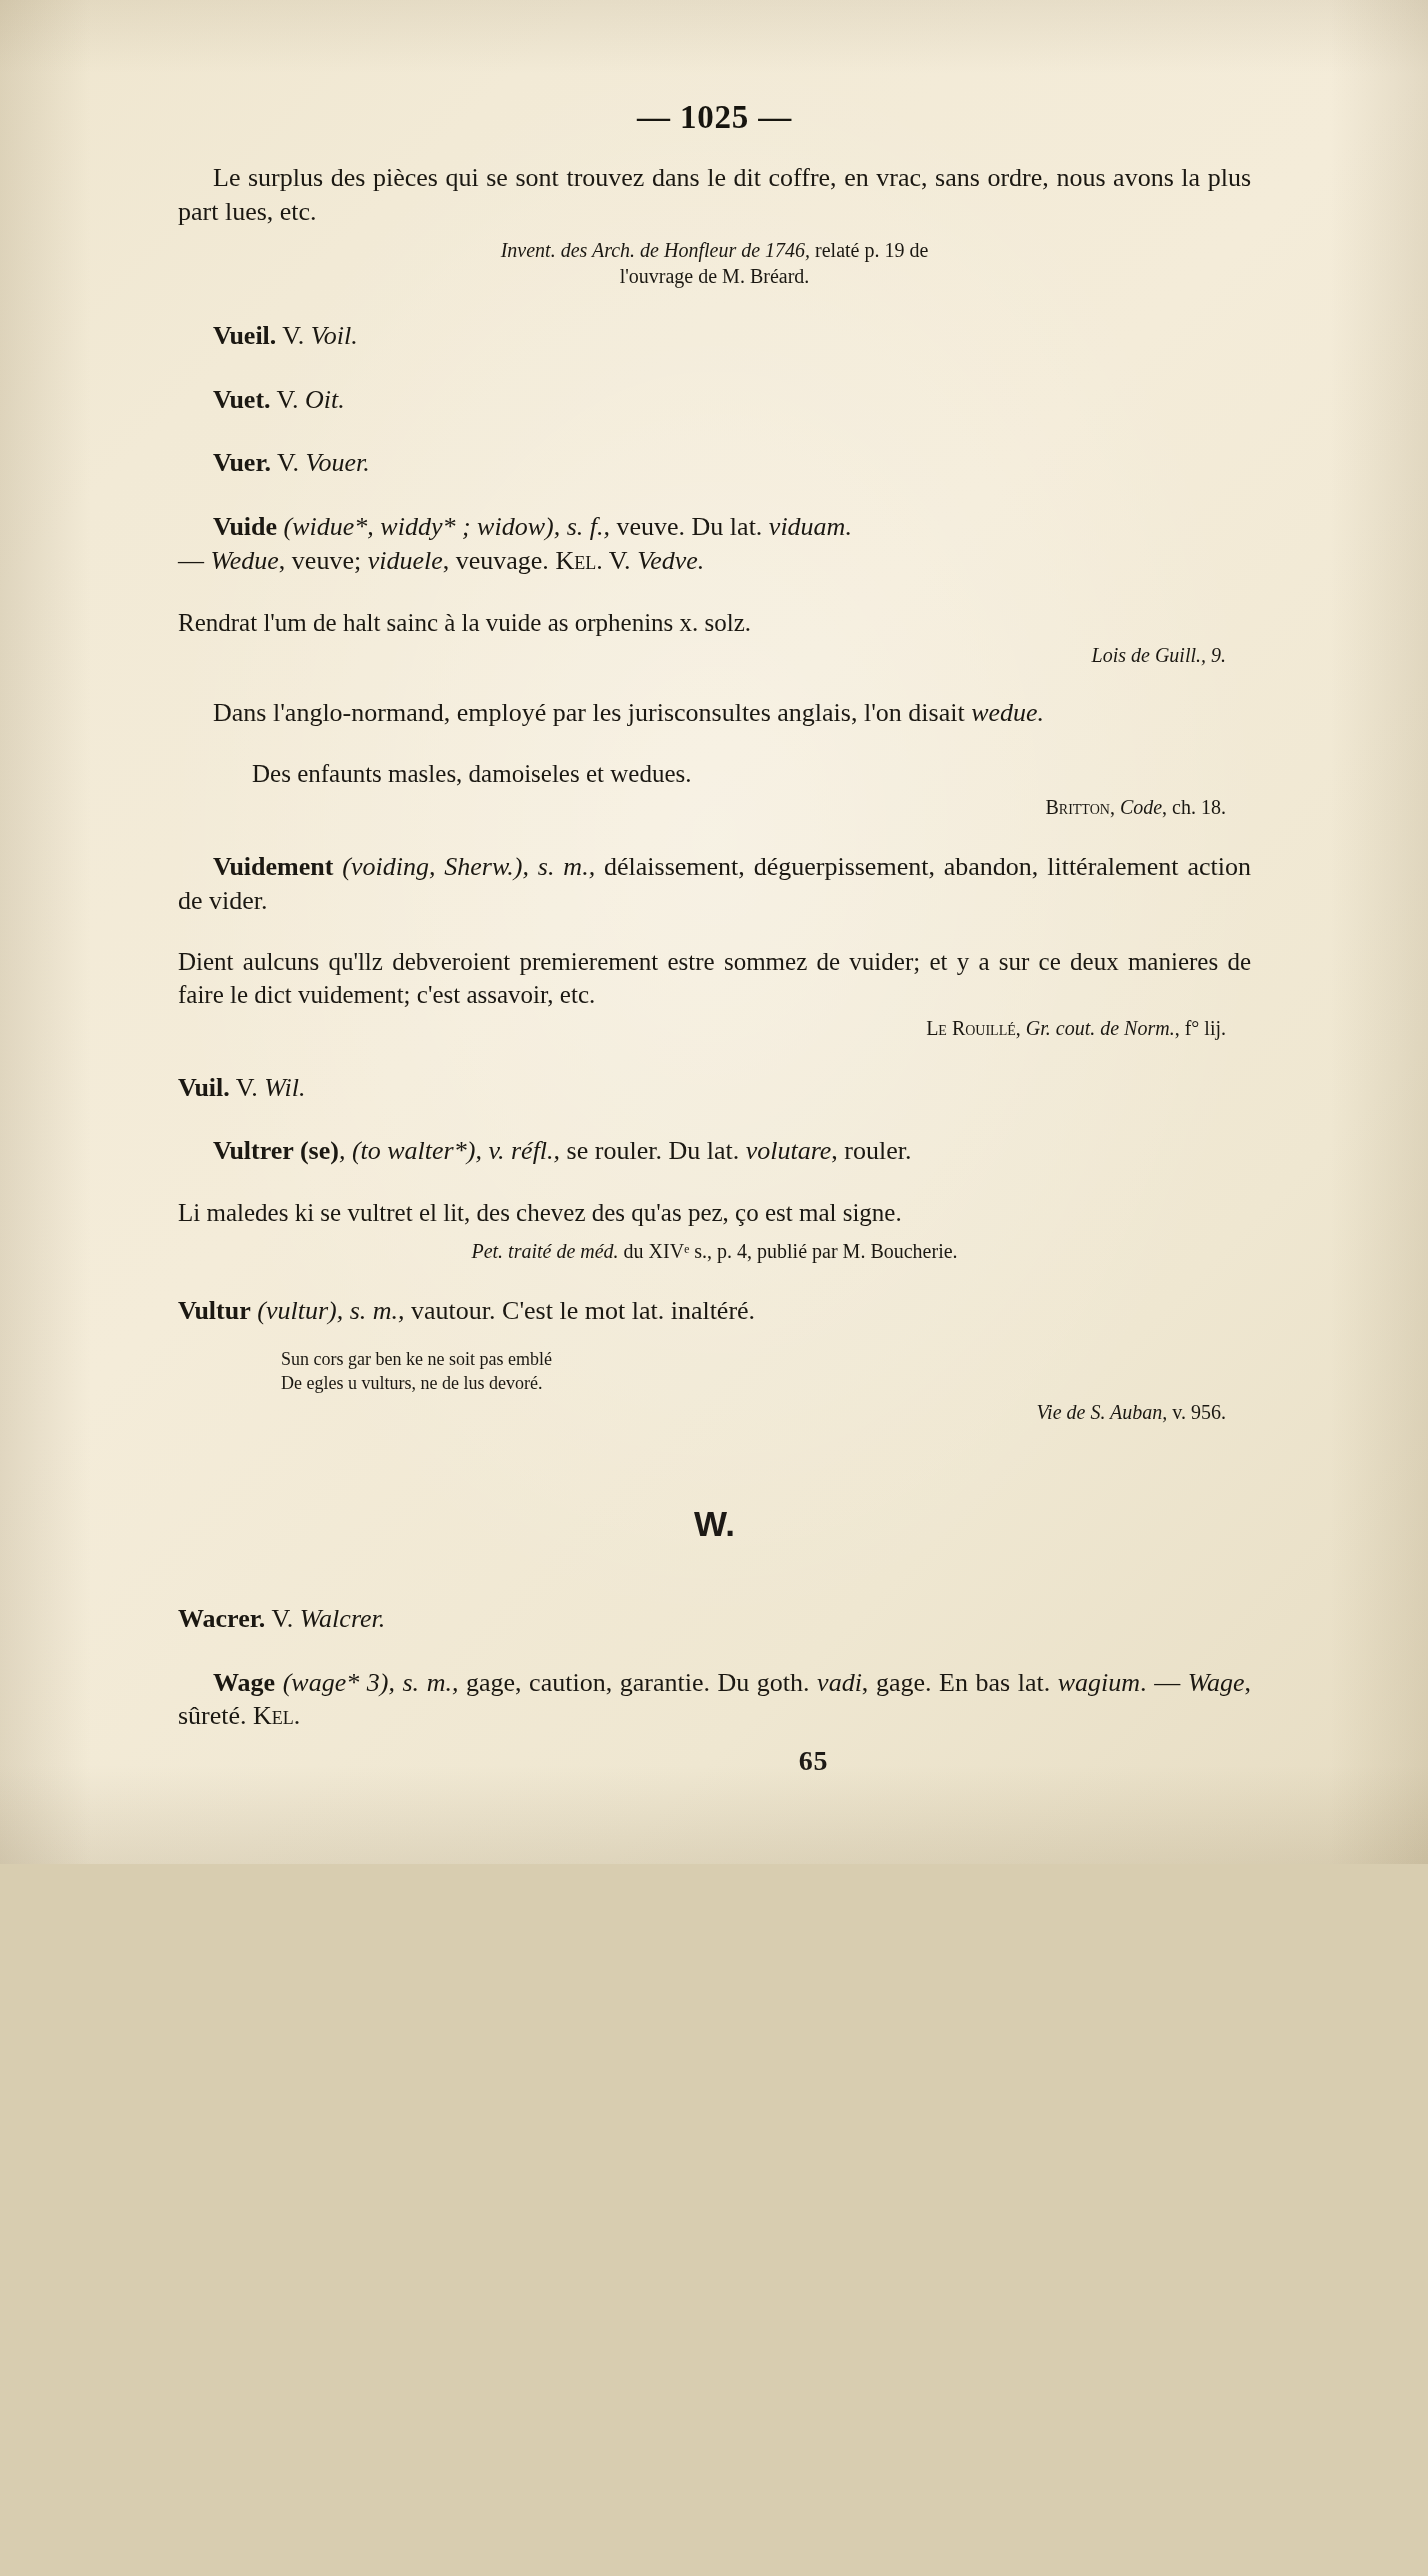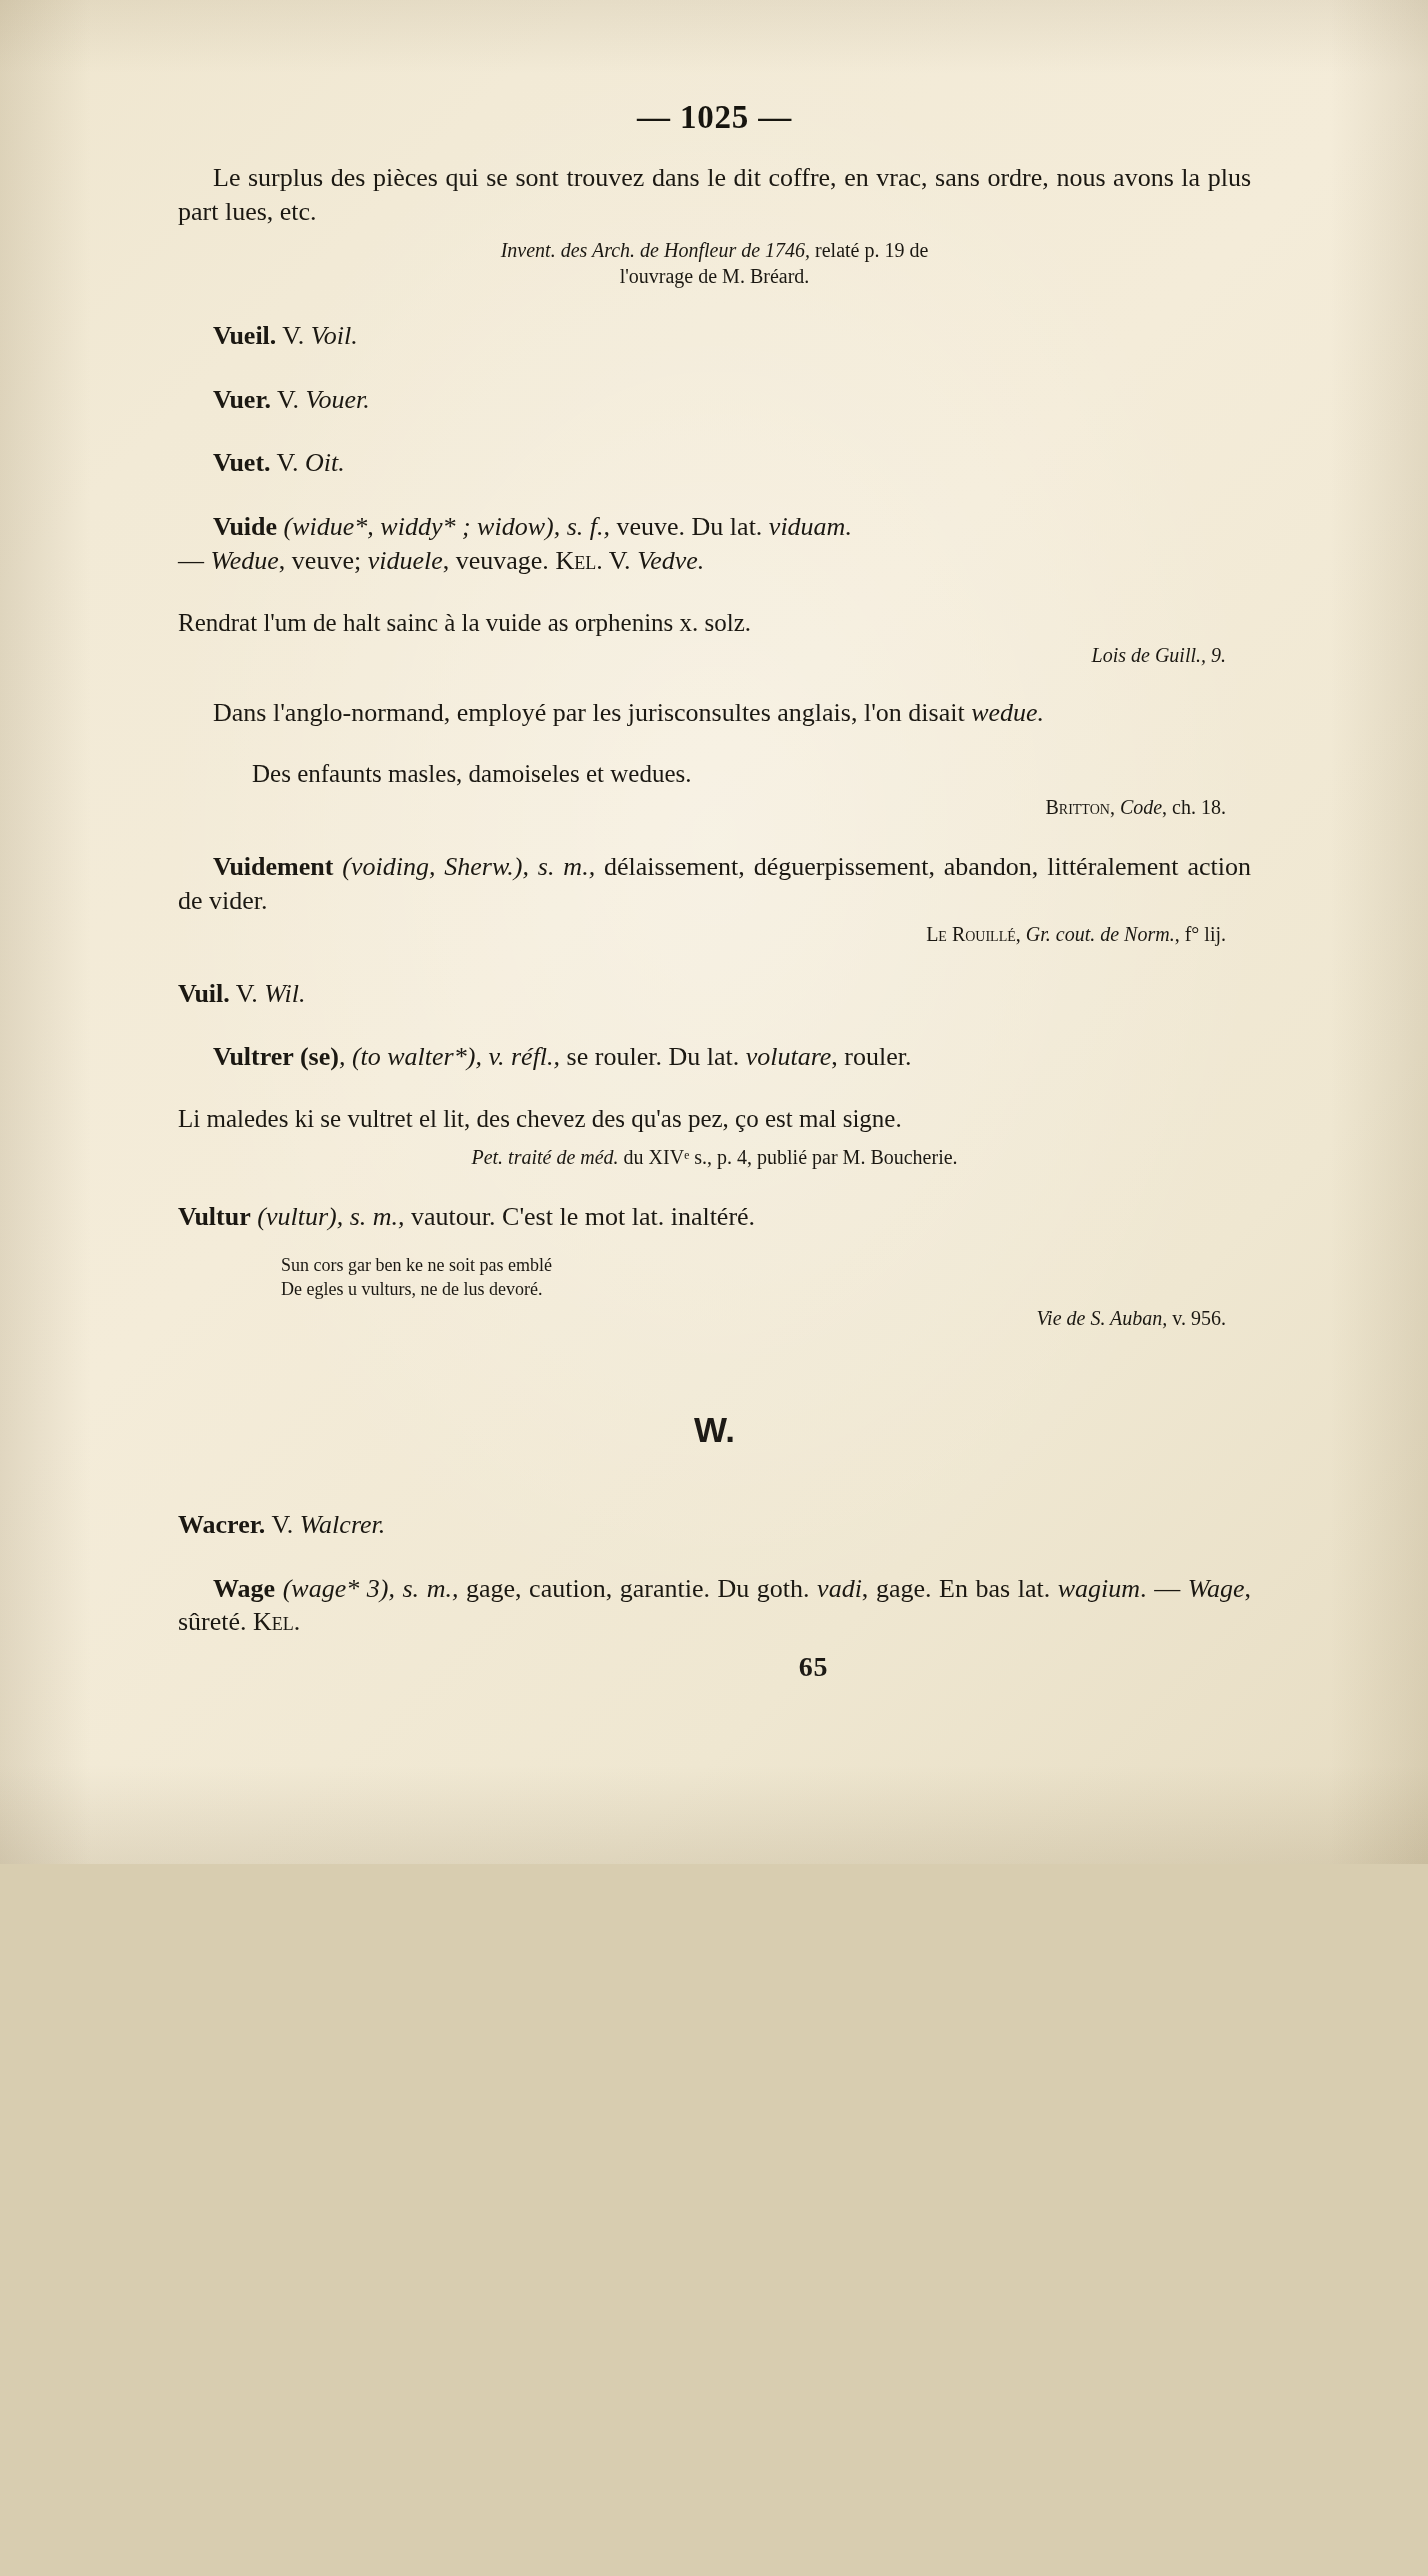--- a/index.html
+++ b/index.html
@@ -151,25 +151,25 @@
       <p class="cite">
         <i>Invent. des Arch. de Honfleur de 1746,</i><span> relaté p. 19 de</span><br>
         <span>l'ouvrage de M. Bréard.</span>
       </p>
 
       <p class="entry">
         <span class="hw">Vueil.</span><span> V. </span><i>Voil.</i>
       </p>
 
       <p class="entry">
+        <span class="hw">Vuet.</span><span> V. </span><i>Oit.</i>
+      </p>
+
+      <p class="entry">
         <span class="hw">Vuer.</span><span> V. </span><i>Vouer.</i>
-      </p>
-
-      <p class="entry">
-        <span class="hw">Vuet.</span><span> V. </span><i>Oit.</i>
       </p>
 
       <p class="entry">
         <span class="hw">Vuide</span><i> (widue*, widdy* ; widow), s. f.,</i><span> veuve. Du lat. </span><i>viduam.</i><br>
         <span>—  </span><i>Wedue</i><span>, veuve; </span><i>viduele</i><span>, veuvage. </span><span class="sc">Kel.</span><span> V. </span><i>Vedve.</i>
       </p>
 
       <p class="quote2">Rendrat l'um de halt sainc à la vuide as orphenins x. solz.</p>
       <p class="cite-right"><i>Lois de Guill., 9.</i></p>
 
@@ -179,20 +179,21 @@
 
       <p class="quote">Des enfaunts masles, damoiseles et wedues.</p>
       <p class="cite-right">
         <span class="sc">Britton,</span><i> Code</i><span>, ch. 18.</span>
       </p>
 
       <p class="entry">
         <span class="hw">Vuidement</span><i> (voiding, Sherw.), s. m.,</i><span> délaissement, déguerpissement, abandon, littéralement action de vider.</span>
       </p>
 
+      <p class="quote2">Dient aulcuns qu'llz debveroient premierement estre sommez de vuider; et y a sur ce deux manieres de faire le dict vuidement; c'est assavoir, etc.</p>
       <p class="cite-right">
         <span class="sc">Le Rouillé,</span><i> Gr. cout. de Norm.</i><span>, f° lij.</span>
       </p>
 
       <p class="entry" style="text-indent:0">
         <span class="hw">Vuil.</span><span> V. </span><i>Wil.</i>
       </p>
 
       <p class="entry">
         <span class="hw">Vultrer (se)</span><i>, (to walter*), v. réfl.,</i><span> se rouler. Du lat. </span><i>volutare</i><span>, rouler.</span>

